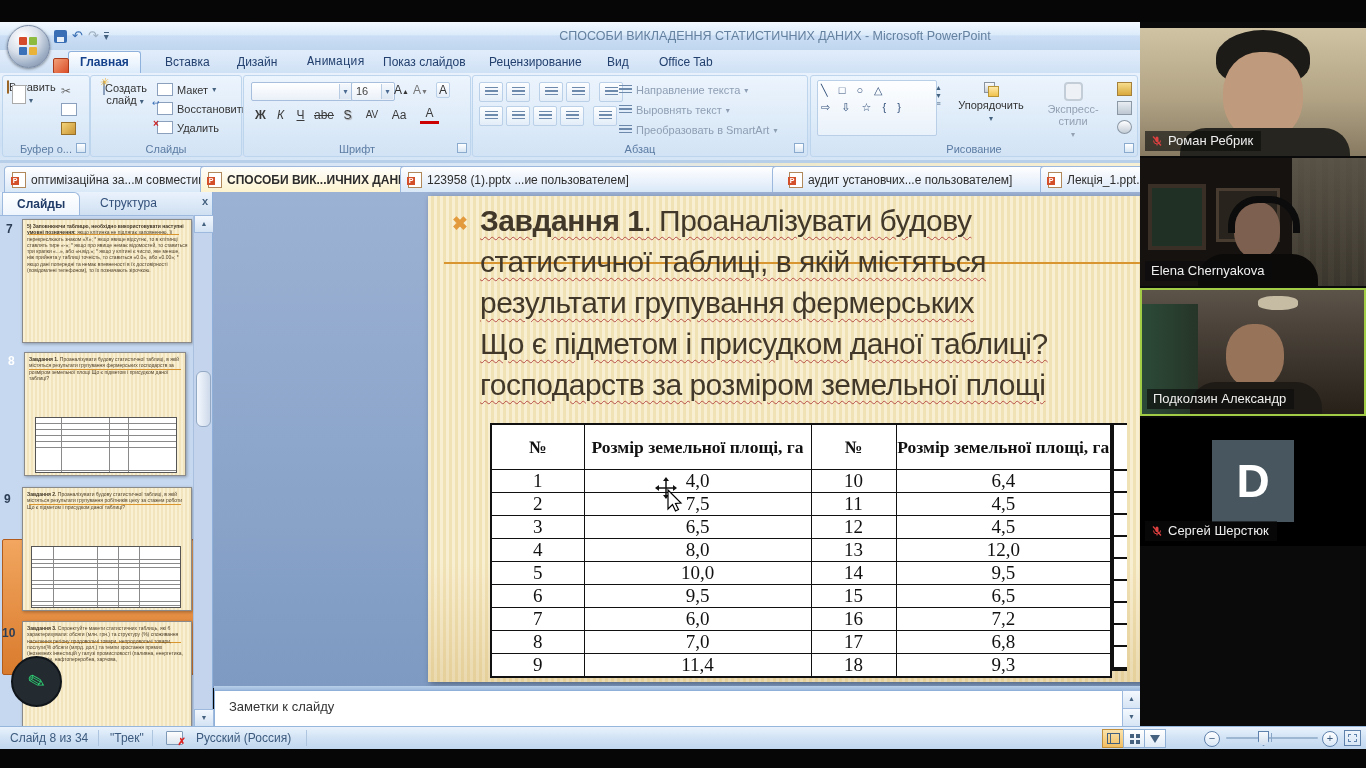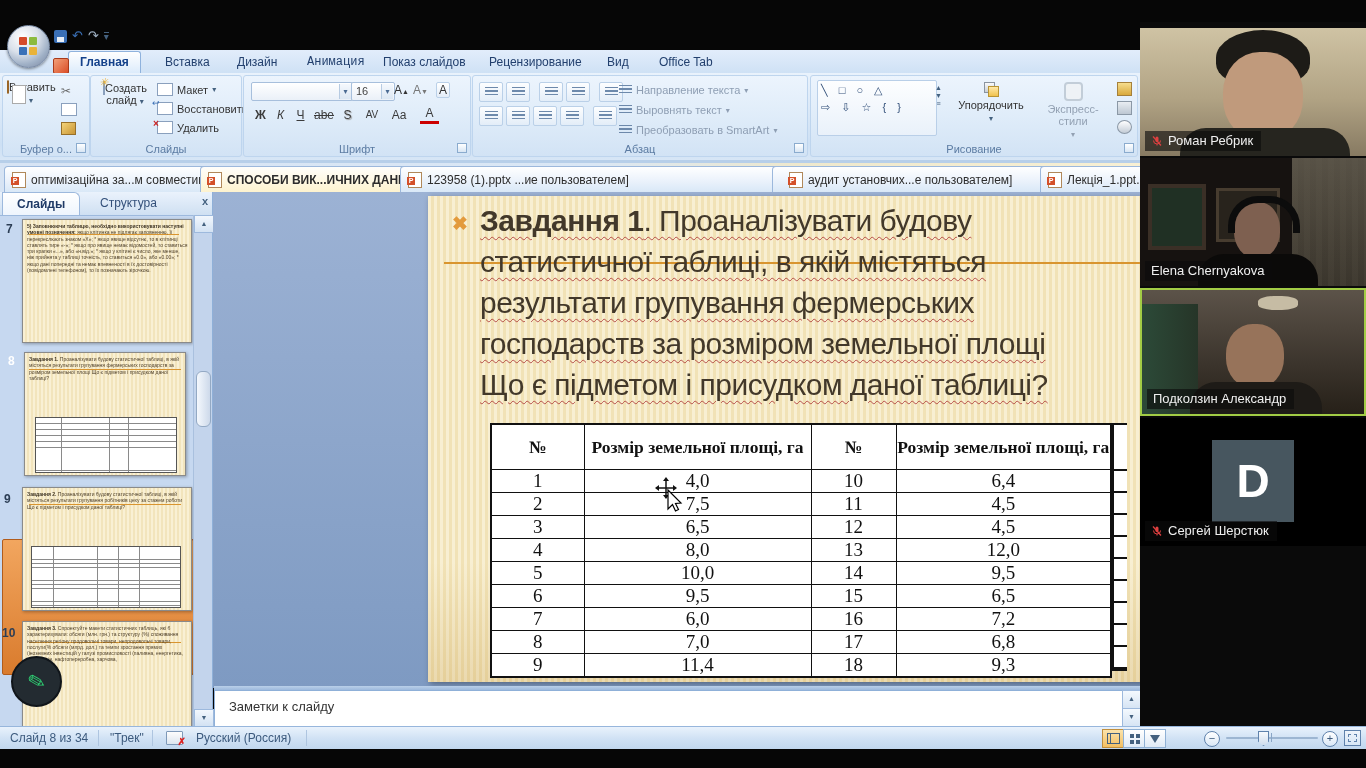--- a/index.html
+++ b/index.html
@@ -166,20 +166,23 @@
   .cursor{position:absolute;left:655px;top:477px;z-index:80;}
 </style>
 </head>
 <body>
 
 <div class="screen">
 
   <div class="blackbar" style="top:0;height:22px;"></div>
   <div class="blackbar" style="top:748px;height:20px;"></div>
 
+  <div class="titlebar">
+    <div class="win-title">СПОСОБИ ВИКЛАДЕННЯ СТАТИСТИЧНИХ ДАНИХ - Microsoft PowerPoint</div>
+  </div>
   <div class="orb">
     <div class="orb-grid">
       <i style="background:#d44a2a"></i>
         <i style="background:#8cbb3f"></i>
       <i style="background:#3a71b8"></i>
         <i style="background:#e9b33a"></i>
     </div>
   </div>
   <div class="qat">
     <span class="floppy">
@@ -463,22 +466,22 @@
 
   <div class="canvas">
     <div class="slide">
       <div class="slide-shade"></div>
       <div class="theme-line"></div>
       <span class="bullet-x">✖</span>
       <div class="stitle">
         <div><b>Завдання 1</b><span>. Проаналізувати будову</span></div>
         <div>статистичної таблиці, в якій містяться</div>
         <div>результати групування фермерських</div>
+        <div>Що є підметом і присудком даної таблиці?</div>
         <div>господарств за розміром земельної площі</div>
-        <div>Що є підметом і присудком даної таблиці?</div>
       </div>
 
       <table class="stable">
         <colgroup>
             <col style="width:93px;">
             <col style="width:227px;">
             <col style="width:85px;">
             <col style="width:215px;">
           </colgroup>
         <tbody>

